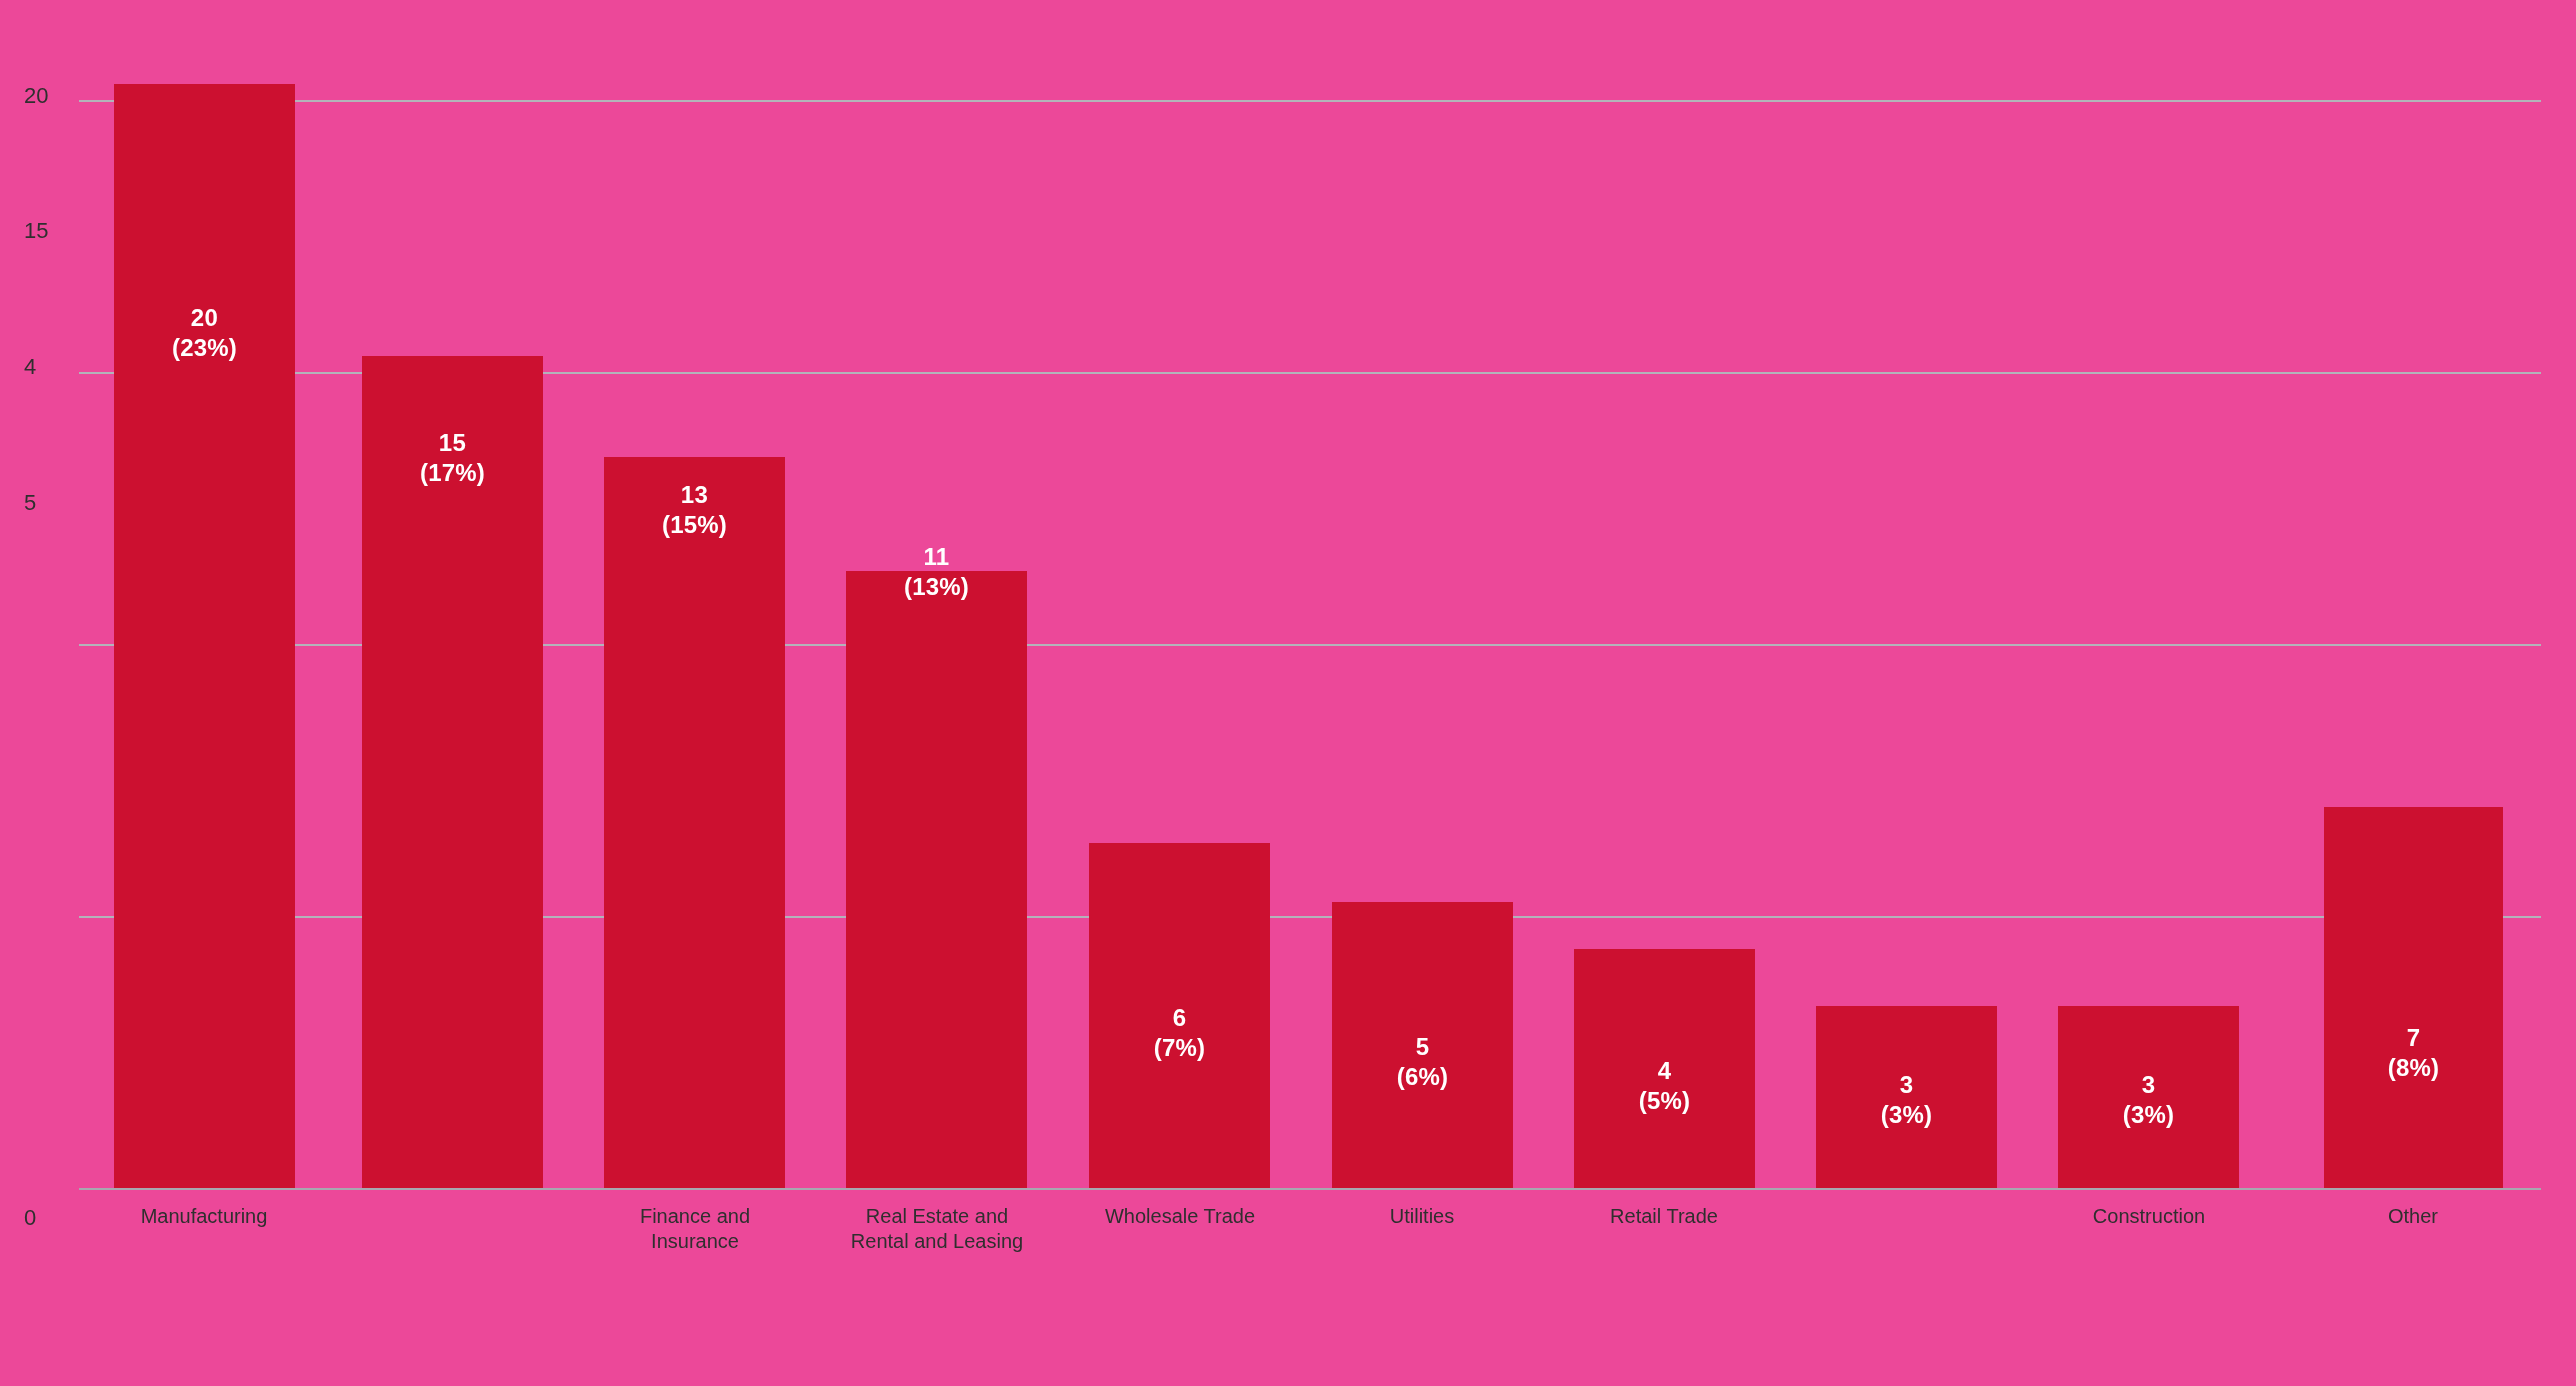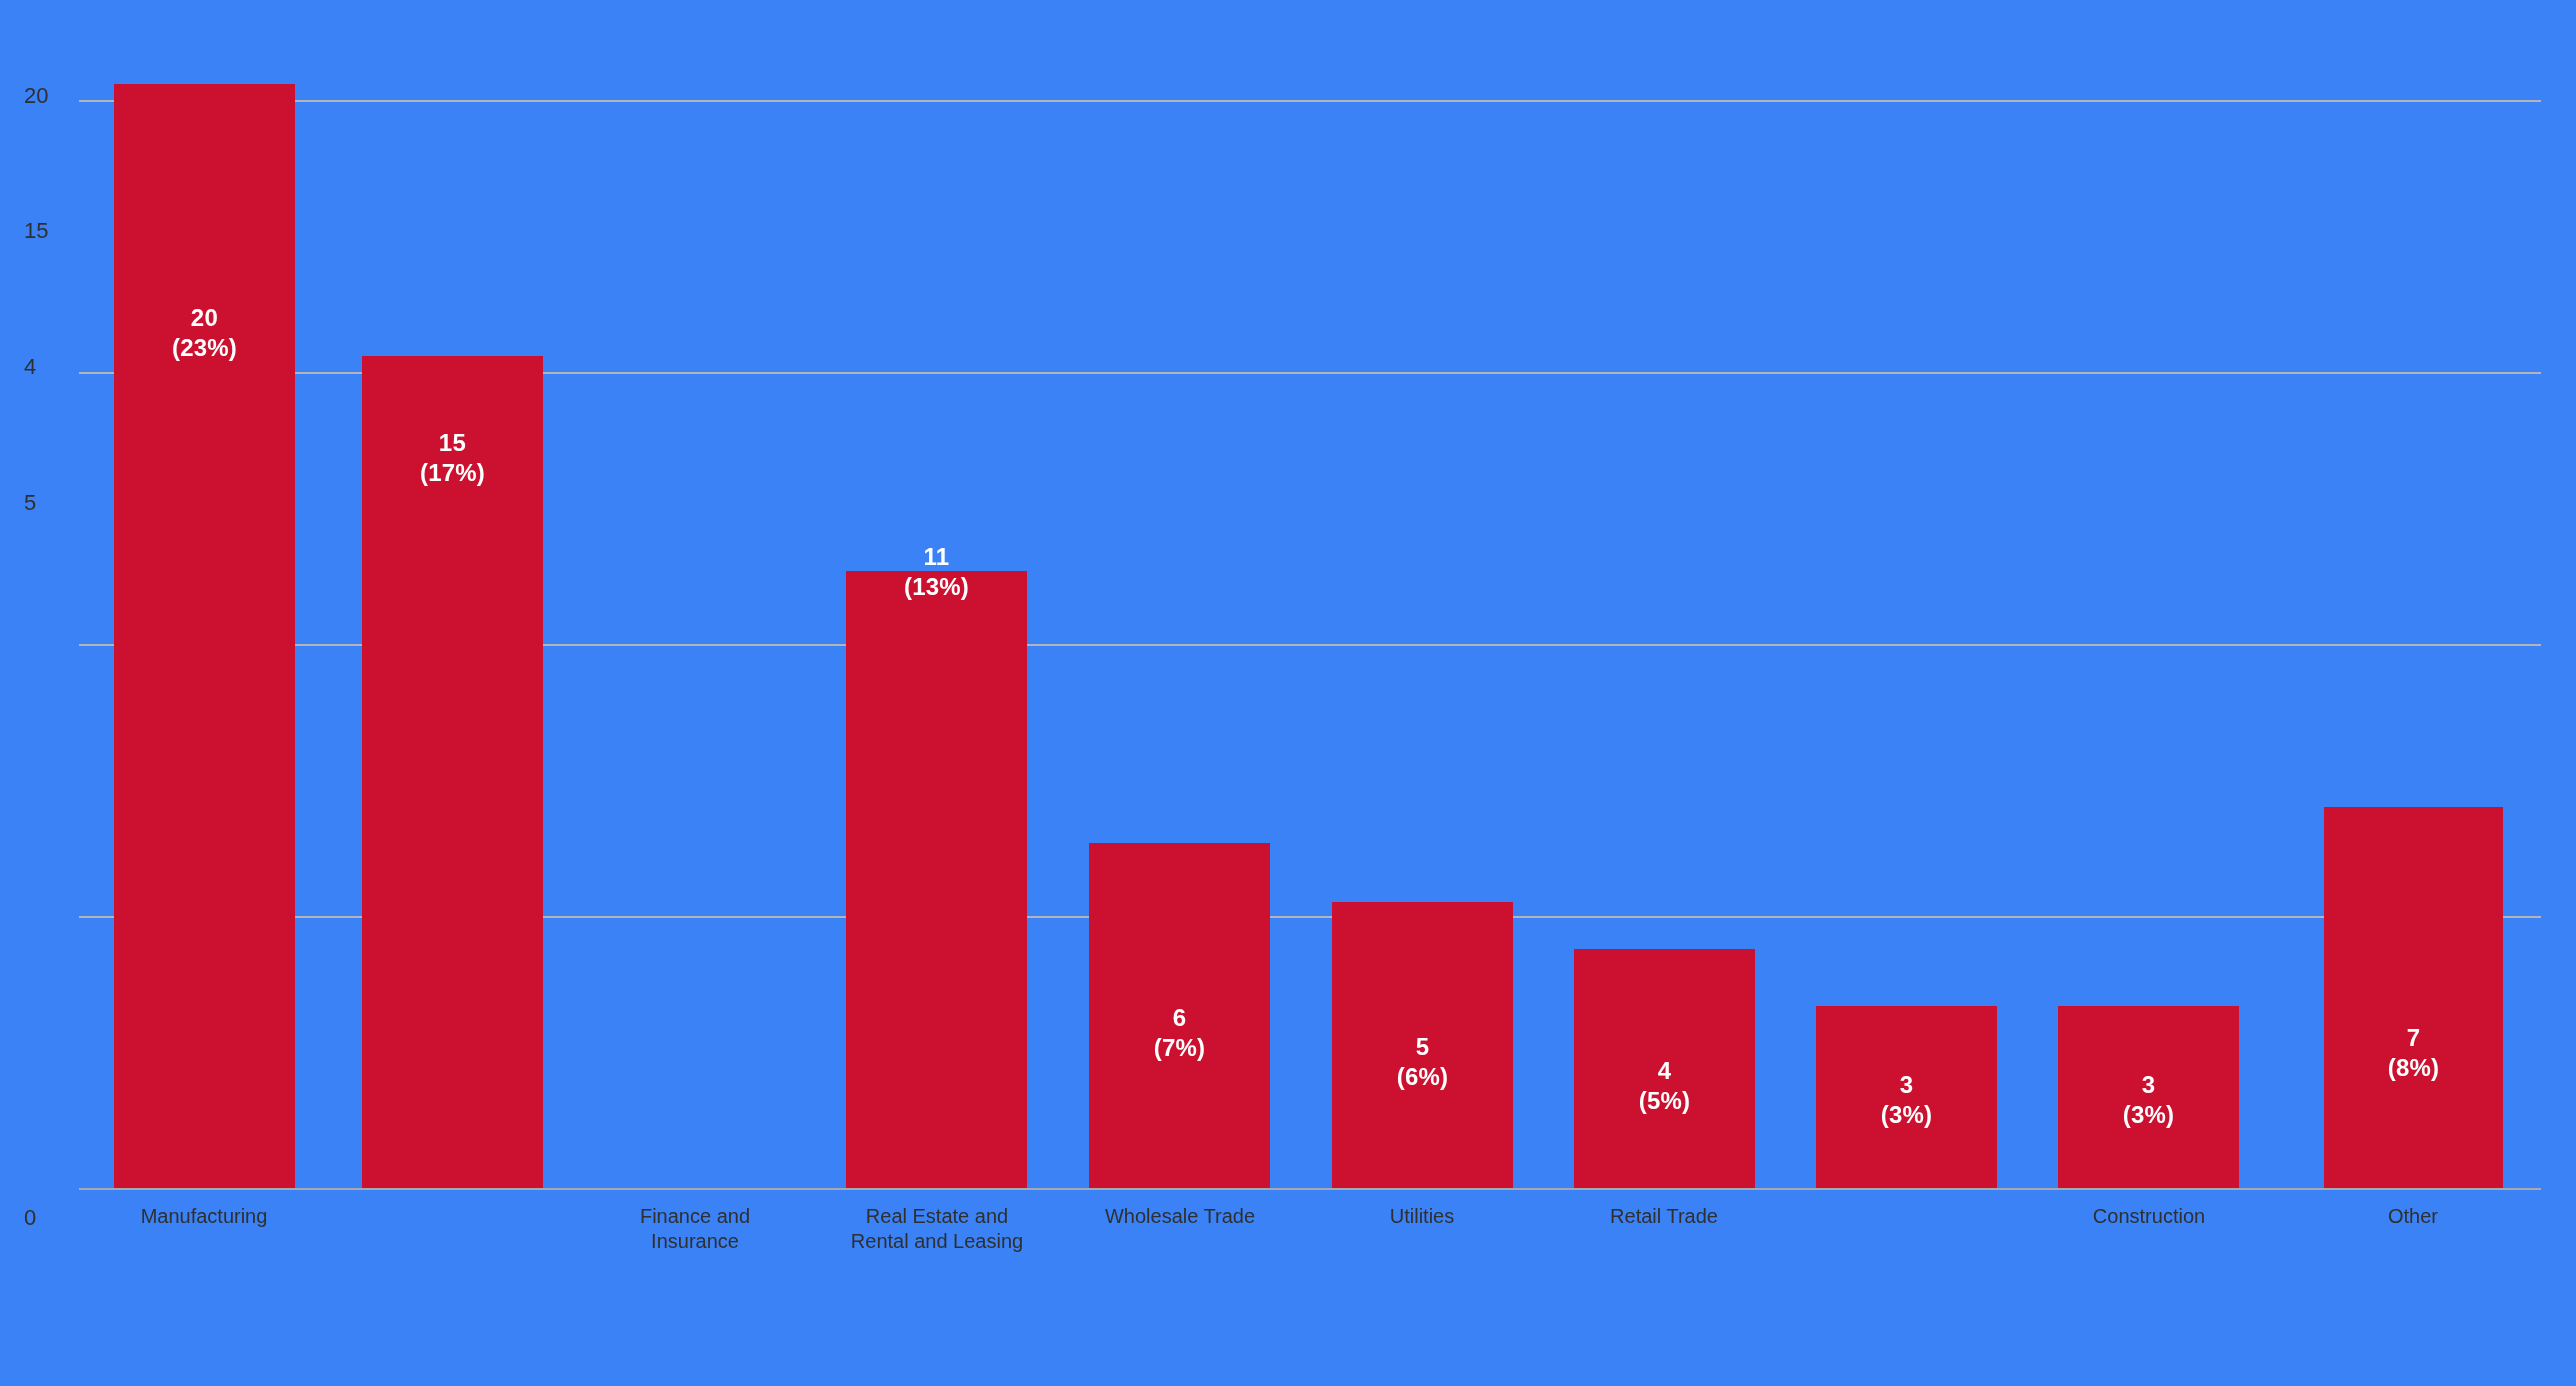--- a/index.html
+++ b/index.html
@@ -9,21 +9,21 @@
   }
   body {
     font-family: "Liberation Sans", sans-serif;
     -webkit-font-smoothing: antialiased;
   }
 
   #chart-root {
     position: relative;
     width: 2576px;
     height: 1386px;
-    background: #3b82f6;
+    background: #ec4899;
     overflow: hidden;
   }
 
   
   
   .plot-area {
     position: absolute;
     left: 79px;
     top: 0px;
     width: 2462px;
@@ -149,20 +149,27 @@
     </div>
 
     <div class="bar-slot" style="left:283px;width:181px;height:1188px">
       <div class="bar" style="height:832px"></div>
       <div class="bar-labels" style="bottom:700px">
         <span class="bar-value">15</span>
         <span class="bar-pct">(17%)</span>
       </div>
     </div>
 
+    <div class="bar-slot" style="left:525px;width:181px;height:1188px">
+      <div class="bar" style="height:731px"></div>
+      <div class="bar-labels" style="bottom:648px">
+        <span class="bar-value">13</span>
+        <span class="bar-pct">(15%)</span>
+      </div>
+    </div>
 
     <div class="bar-slot" style="left:767px;width:181px;height:1188px">
       <div class="bar" style="height:617px"></div>
       <div class="bar-labels" style="bottom:586px">
         <span class="bar-value">11</span>
         <span class="bar-pct">(13%)</span>
       </div>
     </div>
 
     <div class="bar-slot" style="left:1010px;width:181px;height:1188px">

